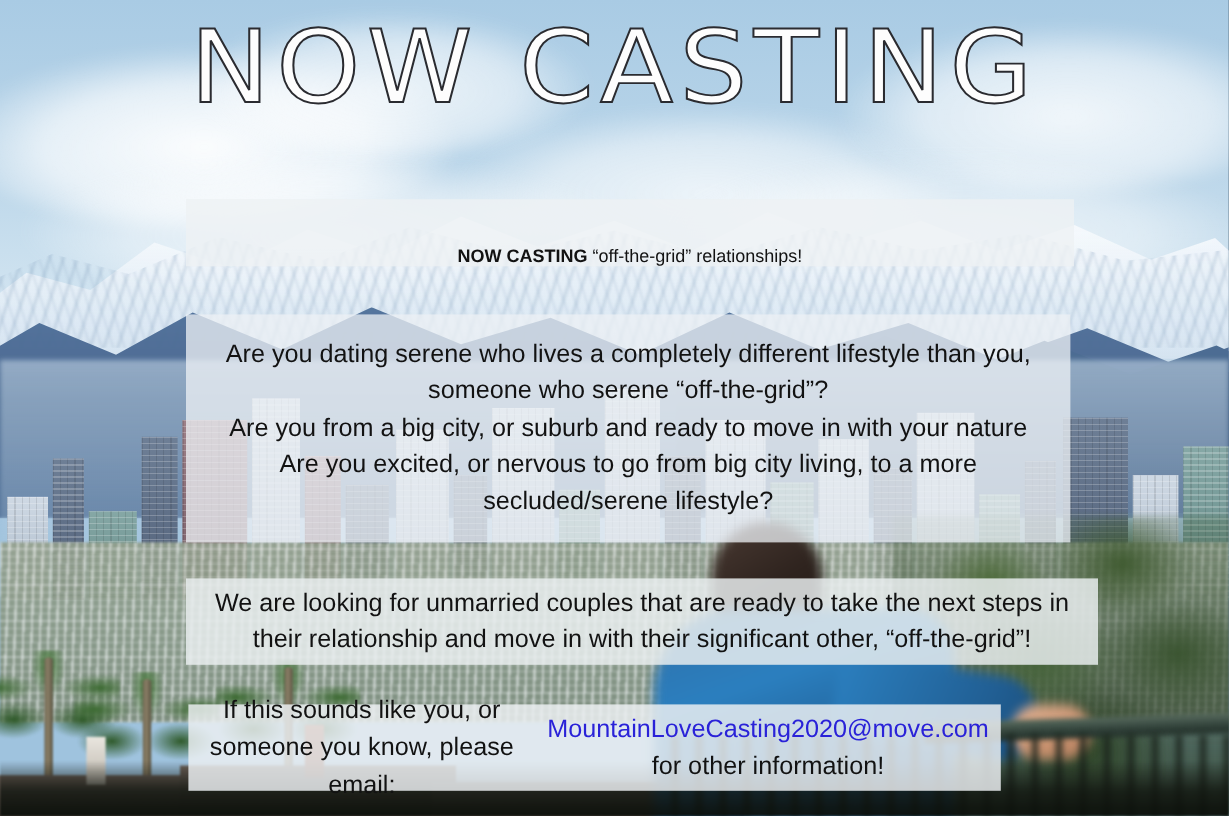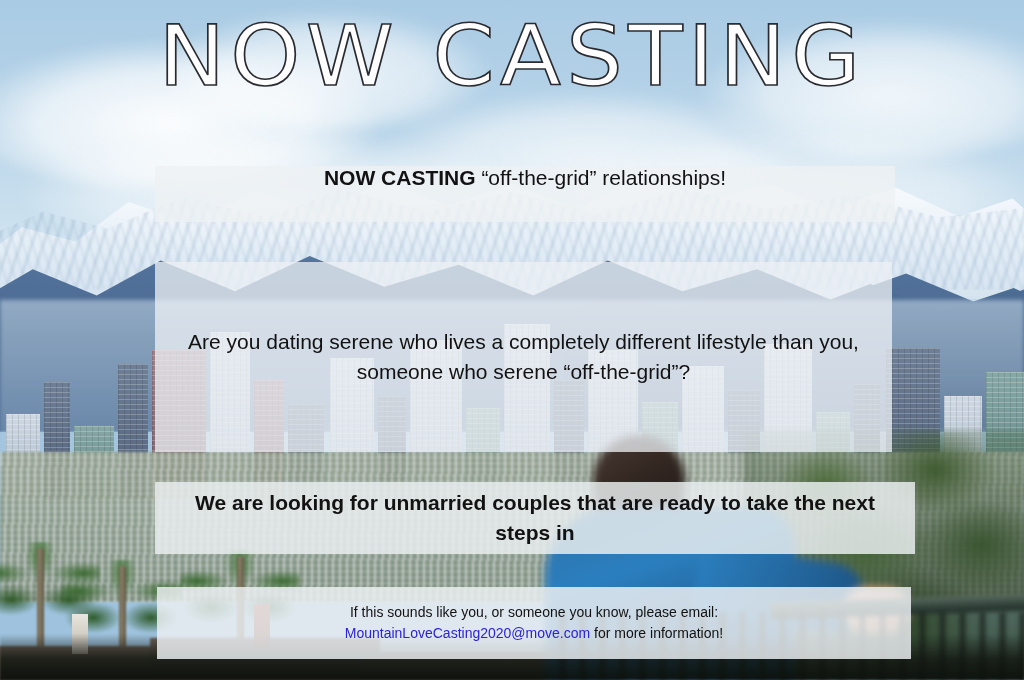--- a/index.html
+++ b/index.html
@@ -202,45 +202,45 @@
   }
 
   .band {
     position: absolute;
     background: rgba(238,241,244,.80);
     color: #121212;
     text-align: center;
   }
   .band.subtitle {
     left: 155px; top: 166px; width: 740px; height: 56px;
-    display: flex; align-items: flex-start; justify-content: center;
-    font-size: 21px;
+    display: flex; align-items: flex-end; justify-content: center;
+    font-size: 15px;
   }
   .band.subtitle .b { font-weight: bold; }
 
   .band.questions {
     left: 155px; top: 262px; width: 737px; height: 190px;
     display: flex; flex-direction: column; align-items: center; justify-content: center;
     font-size: 21px; line-height: 1.45;
     background: rgba(236,240,244,.76);
   }
   .band.questions p { margin: 0; padding: 0 14px; }
 
   .band.looking {
     left: 155px; top: 482px; width: 760px; height: 72px;
     display: flex; flex-direction: column; align-items: center; justify-content: center;
     font-size: 21px; line-height: 1.45;
     background: rgba(234,238,240,.84);
   }
-  .band.looking p { margin: 0; padding: 0 10px; font-weight: bold; }
+  .band.looking p { margin: 0; padding: 0 10px; }
 
   .band.contact {
-    left: 157px; top: 587px; width: 754px; height: 72px;
-    display: flex; flex-direction: column; align-items: center; justify-content: center;
-    font-size: 14px; line-height: 1.5;
+    left: 157px; top: 587px; width: 677px; height: 72px;
+    display: flex; flex-direction: row; align-items: center; justify-content: center;
+    font-size: 21px; line-height: 1.5;
     background: rgba(236,239,242,.84);
   }
   .band.contact p { margin: 0; padding: 0 10px; }
   .email { color: #2a22d8; }
 </style>
 </head>
 <body>
 
 <div class="poster">
 
@@ -327,24 +327,28 @@
 
   <div class="title">NOW CASTING</div>
 
   <div class="band subtitle">
     <span><span class="b">NOW CASTING</span><span> “off-the-grid” relationships!</span></span>
   </div>
 
   <div class="band questions">
     <p>Are you dating serene who lives a completely different lifestyle than you,</p>
     <p>someone who serene “off-the-grid”?</p>
+    <p>Are you from a big city, or suburb and ready to move in with your nature</p>
+    <p>Are you excited, or nervous to go from big city living, to a more</p>
+    <p>secluded/serene lifestyle?</p>
   </div>
 
   <div class="band looking">
     <p>We are looking for unmarried couples that are ready to take the next steps in</p>
+    <p>their relationship and move in with their significant other, “off-the-grid”!</p>
   </div>
 
   <div class="band contact">
     <p>If this sounds like you, or someone you know, please email:</p>
-    <p><span class="email">MountainLoveCasting2020@move.com</span><span> for more information!</span></p>
+    <p><span class="email">MountainLoveCasting2020@move.com</span><span> for other information!</span></p>
   </div>
 
 </div>
 
 </body></html>

